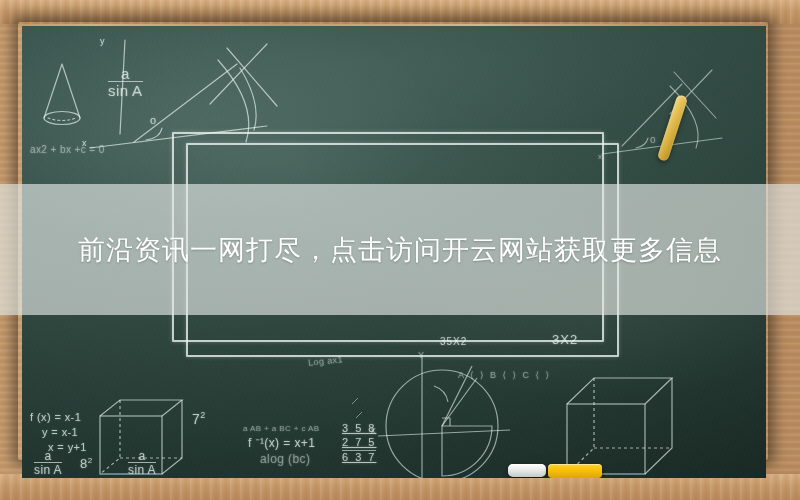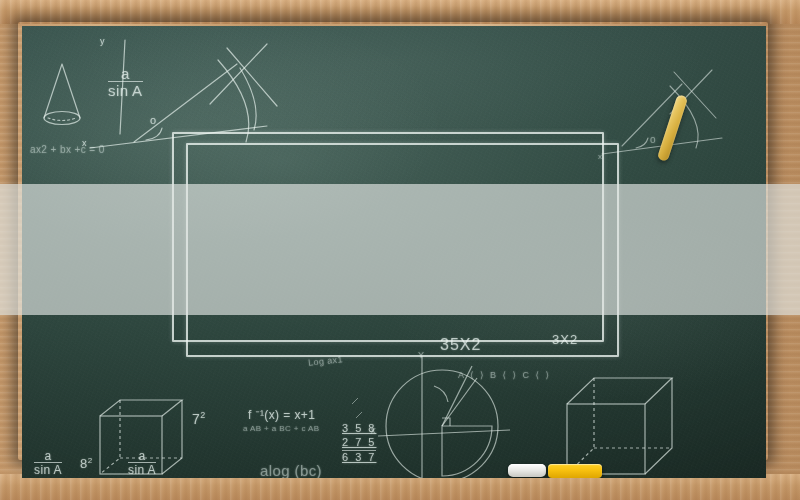--- a/index.html
+++ b/index.html
@@ -229,58 +229,64 @@
       </span>
     </div>
     <div class="chalk-txt" style="left:78px;top:10px;font-size:9px;">y</div>
     <div class="chalk-txt" style="left:60px;top:112px;font-size:9px;">x</div>
     <div class="chalk-txt" style="left:128px;top:88px;font-size:11px;">o</div>
     <div class="chalk-txt chalk-faint" style="left:8px;top:118px;font-size:10px;">ax2 + bx +c = 0</div>
 
     <div class="chalk-txt chalk-faint" style="left:628px;top:108px;font-size:10px;">o</div>
     <div class="chalk-txt chalk-faint" style="left:576px;top:126px;font-size:8px;">x</div>
 
+    <div class="chalk-txt" style="left:8px;top:384px;font-size:11px;line-height:1.35;">
+      <div>f (x)  = x-1</div>
+      <div style="padding-left:12px">y = x-1</div>
+      <div style="padding-left:18px">x = y+1</div>
+    </div>
     <div class="chalk-txt" style="left:170px;top:384px;font-size:14px;">
       <span>7</span><sup style="font-size:9px">2</sup>
     </div>
     <div class="chalk-txt chalk-faint" style="left:204px;top:398px;font-size:8px;padding-left:17px;">a AB + a BC + c AB</div>
     <div class="chalk-txt" style="left:12px;top:424px;font-size:12px;">
       <span class="frac">
         <span class="num">a</span>
         <span class="den">sin A</span>
       </span>
     </div>
     <div class="chalk-txt" style="left:58px;top:430px;font-size:13px;">
       <span>8</span><sup style="font-size:8px">2</sup>
     </div>
     <div class="chalk-txt" style="left:106px;top:424px;font-size:12px;">
       <span class="frac">
         <span class="num">a</span>
         <span class="den">sin A</span>
       </span>
     </div>
-    <div class="chalk-txt chalk-faint" style="left:238px;top:436px;font-size:15px;text-align:center;">alog (bc)</div>
-    <div class="chalk-txt" style="left:226px;top:380px;font-size:12px;">f ⁻¹(x)  = x+1</div>
+    <div class="chalk-txt chalk-faint" style="left:238px;top:426px;font-size:12px;text-align:center;">alog (bc)</div>
+    <div class="chalk-txt" style="left:226px;top:408px;font-size:12px;">f ⁻¹(x)  = x+1</div>
     <div class="chalk-txt" style="left:320px;top:396px;font-size:11px;line-height:1.25;letter-spacing:2px;text-decoration:underline;">
       <div>3 5 8</div>
       <div style="border-bottom:1px solid rgba(232,242,238,0.6)">2 7 5</div>
       <div>6 3 7</div>
     </div>
 
-    <div class="chalk-txt" style="left:418px;top:310px;font-size:16px;letter-spacing:1px;">35X2</div>
+    <div class="chalk-txt" style="left:418px;top:310px;font-size:10px;letter-spacing:1px;">35X2</div>
     <div class="chalk-txt" style="left:530px;top:306px;font-size:13px;letter-spacing:1px;">3X2</div>
     <div class="chalk-txt chalk-faint" style="left:286px;top:330px;font-size:9px;transform:rotate(-6deg)">Log ax1</div>
     <div class="chalk-txt chalk-faint" style="left:396px;top:324px;font-size:9px;">Y</div>
     <div class="chalk-txt chalk-faint" style="left:348px;top:400px;font-size:9px;">X</div>
     <div class="chalk-txt chalk-faint" style="left:436px;top:344px;font-size:9px;letter-spacing:2px;">A ⟨ ⟩ B ⟨ ⟩ C ⟨ ⟩</div>
 
     <div class="rect-outer" style="left:150px;top:106px;width:428px;height:206px;"></div>
     <div class="rect-inner" style="left:164px;top:117px;width:429px;height:210px;"></div>
 
     <div class="chalk-stick" style="left:645px;top:68px;width:11px;height:68px;transform:rotate(18deg);"></div>
 
     <div class="tray-eraser" style="left:486px;top:438px;width:38px;height:13px;"></div>
     <div class="tray-chalk" style="left:526px;top:438px;width:54px;height:14px;"></div>
   </div>
 
   <div class="caption-band"></div>
+  <div class="caption-text">前沿资讯一网打尽，点击访问开云网站获取更多信息</div>
 
 </div>
 
 </body></html>

